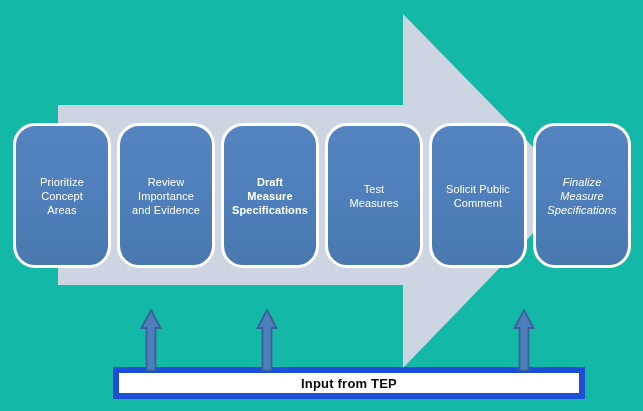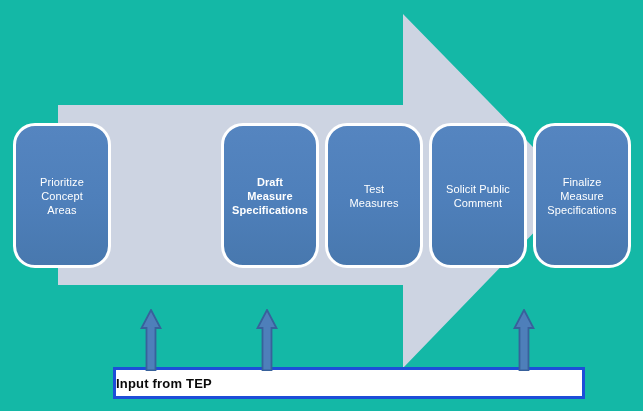--- a/index.html
+++ b/index.html
@@ -12,43 +12,48 @@
     position:absolute;top:123px;width:98px;height:145px;box-sizing:border-box;
     background:linear-gradient(180deg,#5585C0 0%,#4E7FBA 55%,#4878AE 100%);
     border:3px solid #ffffff;border-radius:22px;z-index:2;
     display:flex;align-items:center;justify-content:center;
   }
   .step-label{
     color:#ffffff;font-size:11px;line-height:14px;text-align:center;
     white-space:pre-line;letter-spacing:0.1px;
   }
   .step-1{left:13px;}  .step-2{left:117px;} .step-3{left:221px;font-weight:bold;}
-  .step-4{left:325px;} .step-5{left:429px;} .step-6{left:533px;}
+  .step-4{left:325px;} .step-5{left:429px;} .step-6{left:533px;font-style:italic;}
   .up-arrow{position:absolute;top:309px;width:24px;height:62px;z-index:4;}
   .up-arrow-1{left:139px;} .up-arrow-2{left:255px;} .up-arrow-3{left:512px;}
   .feedback-box{
     position:absolute;left:113px;top:367px;width:472px;height:32px;box-sizing:border-box;
-    background:#ffffff;border:3px solid #1d4ed8;z-index:3;
-    display:flex;align-items:center;
+    background:#ffffff;border:6px solid #1d4ed8;z-index:3;
+    display:flex;align-items:center;justify-content:center;
   }
   .feedback-label{font-size:13px;font-weight:bold;color:#0a0a0a;letter-spacing:0.2px;}
 </style>
 </head>
 <body>
 
 <div class="canvas">
 
   <svg class="big-arrow-svg" width="643" height="411" viewBox="0 0 643 411">
     <polygon points="58,105 403,105 403,14 575,190 403,368 403,285 58,285" fill="#CDD4E2"></polygon>
   </svg>
 
   <div class="step step-1">
     <div class="step-label">Prioritize
 Concept
 Areas</div>
+  </div>
+  <div class="step step-2">
+    <div class="step-label">Review
+Importance
+and Evidence</div>
   </div>
   <div class="step step-3">
     <div class="step-label">Draft
 Measure
 Specifications</div>
   </div>
   <div class="step step-5">
     <div class="step-label">Solicit Public
 Comment</div>
   </div>

